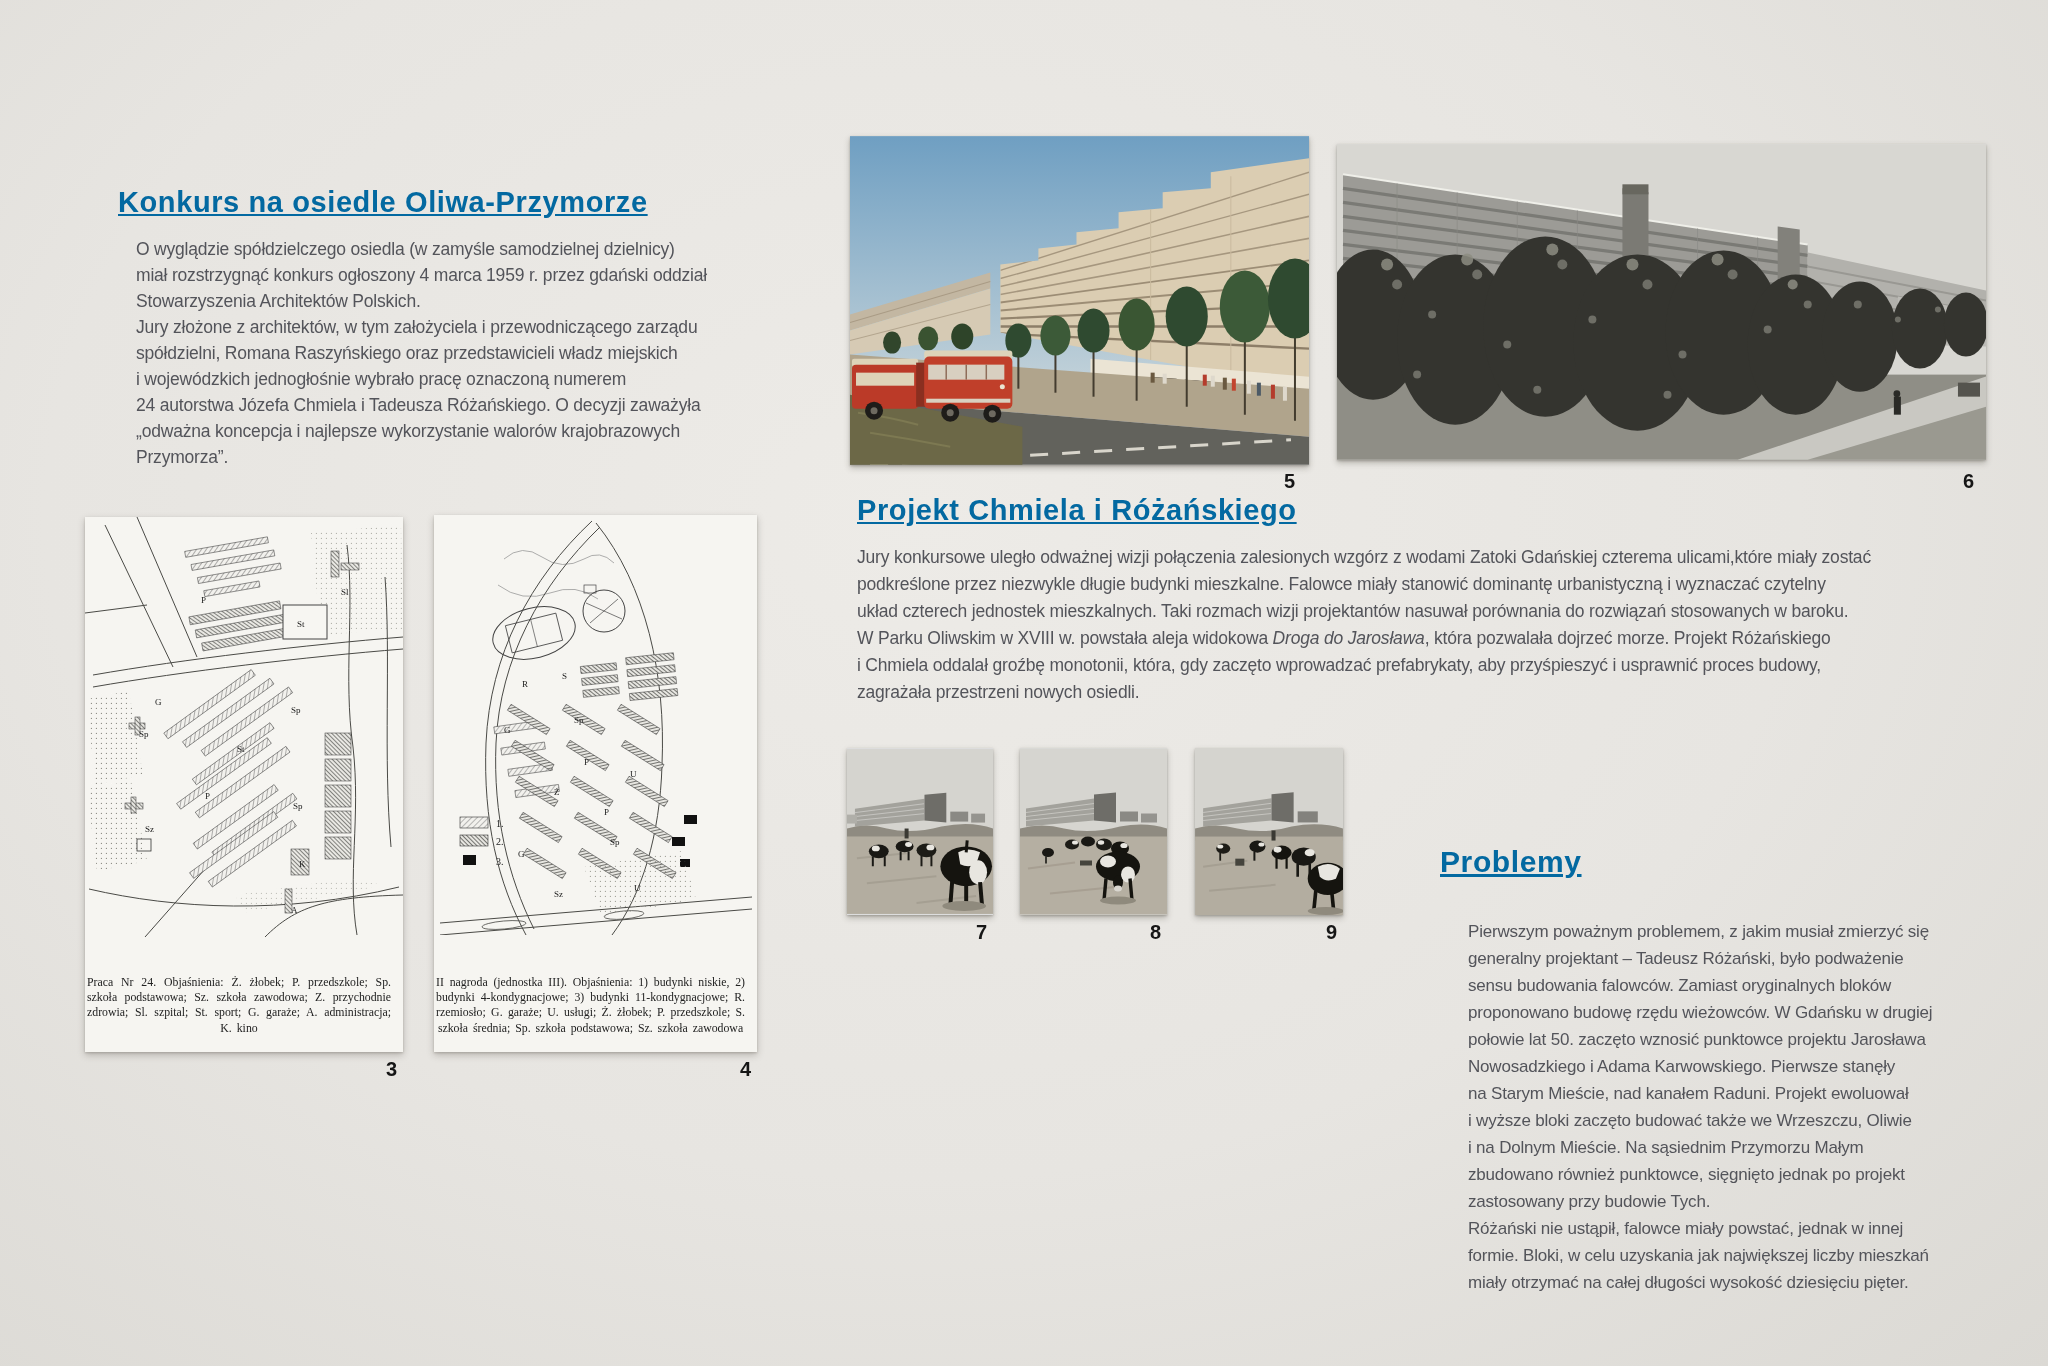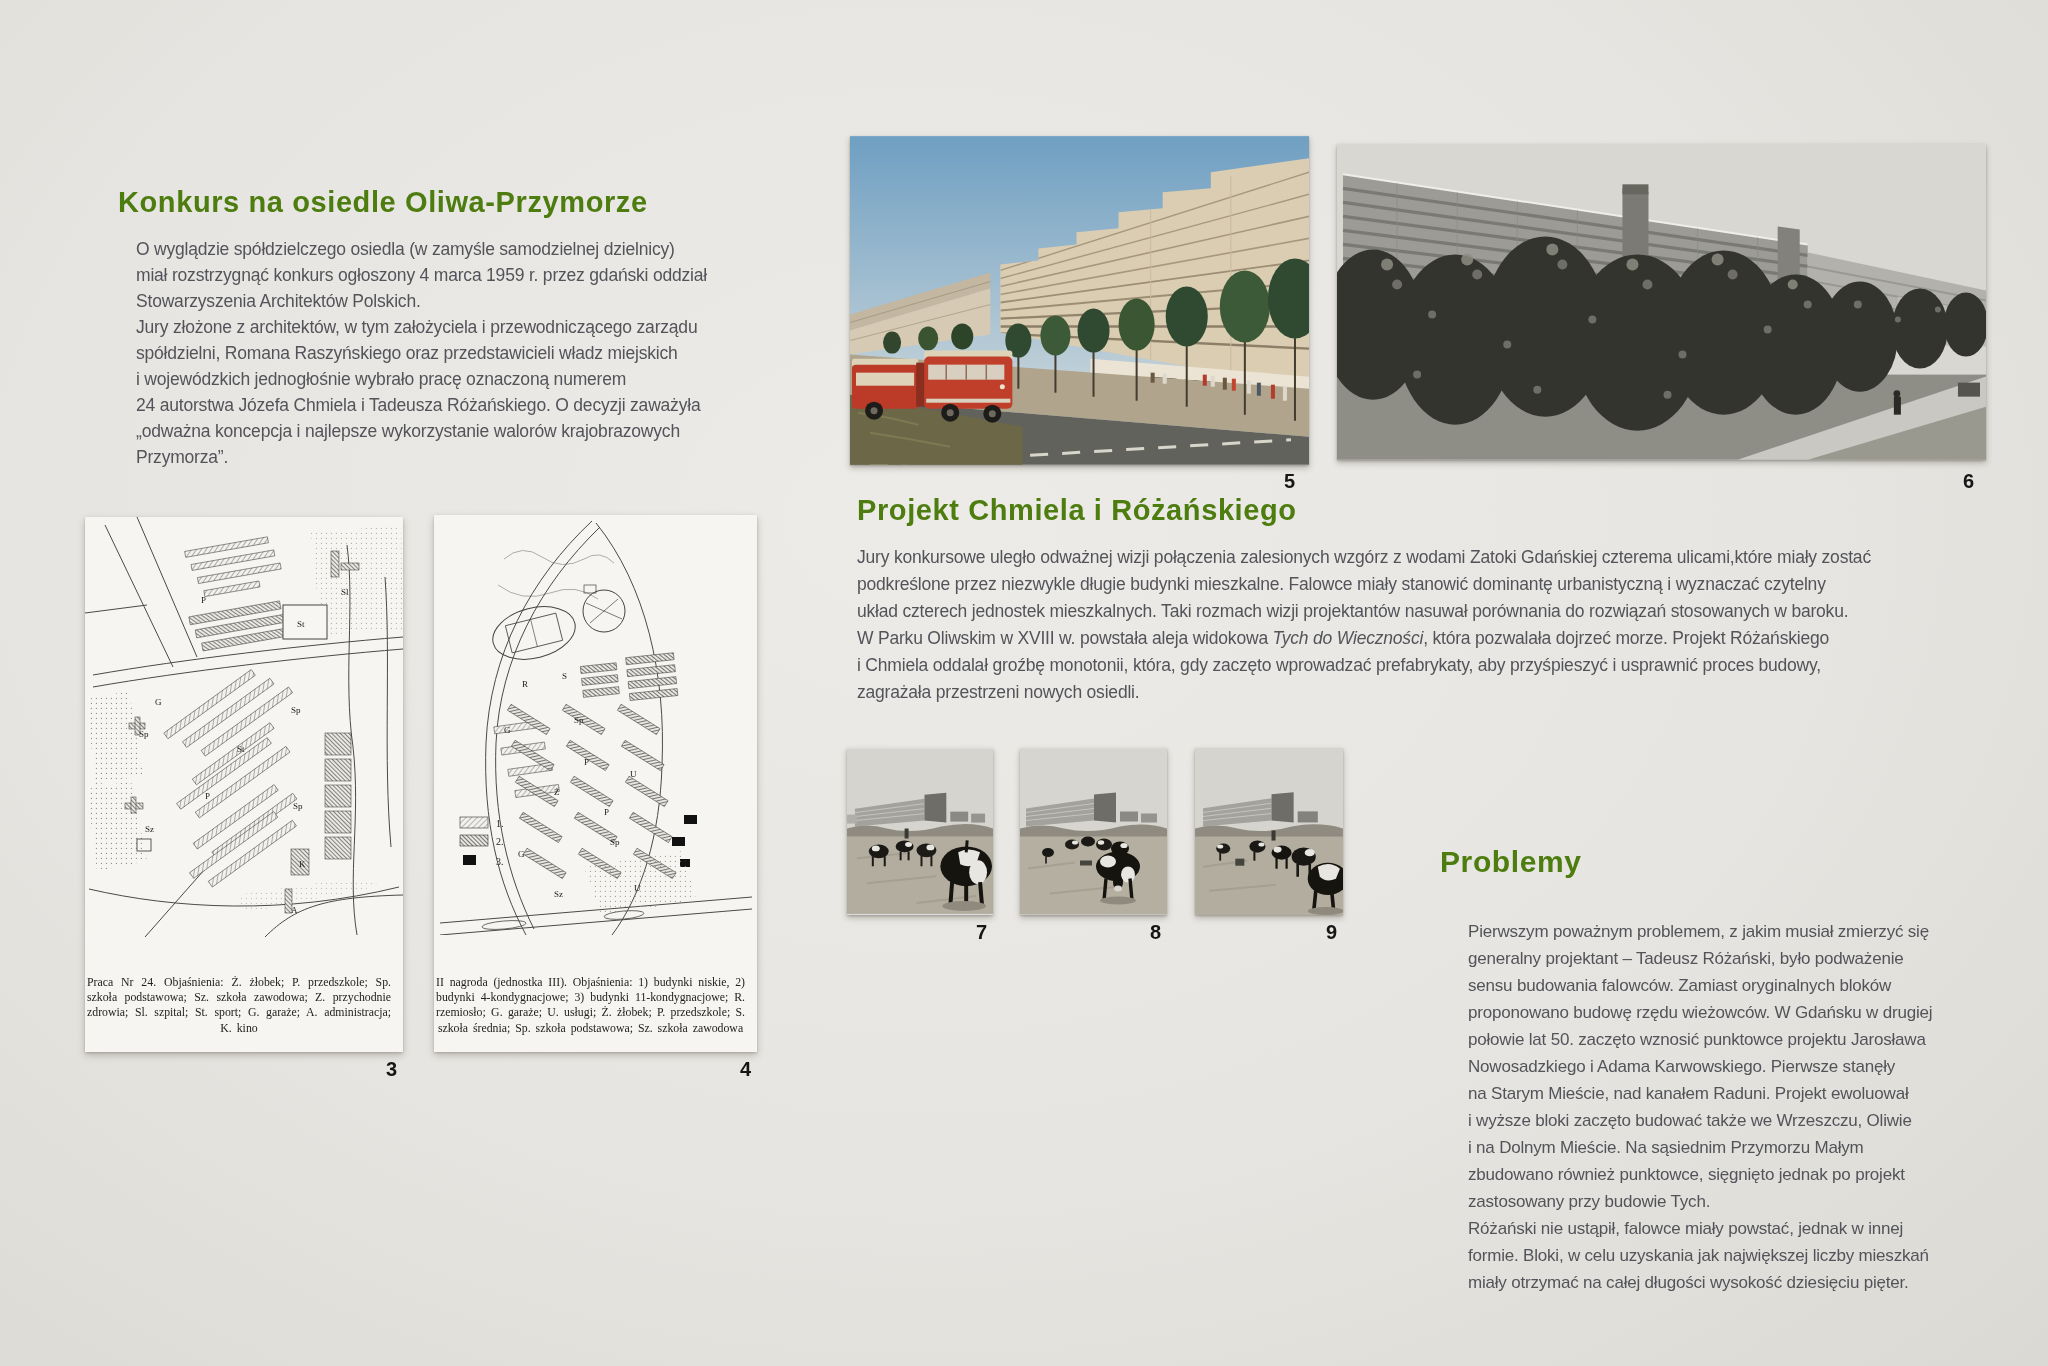--- a/index.html
+++ b/index.html
@@ -3,22 +3,23 @@
 <meta charset="utf-8">
 <style>
   html,body{margin:0;padding:0;}
   body{
     width:2048px;height:1366px;overflow:hidden;position:relative;
     background:radial-gradient(ellipse at 45% 38%, #edebe7 0%, #e7e5e1 55%, #dbd9d4 100%);
     font-family:"Liberation Sans", sans-serif;
   }
   .abs{position:absolute;}
   .heading{
-    font-weight:bold;color:#4d7c0f;font-size:29px;letter-spacing:.6px;
+    font-weight:bold;color:#0369a1;font-size:29px;letter-spacing:.6px;
     white-space:pre;
+    text-decoration:underline;
   }
   .body-text{
     color:#53545a;white-space:pre;letter-spacing:-.2px;
   }
   .konkurs-body{font-size:17.5px;line-height:26px;}
   .projekt-body{font-size:17.5px;line-height:27px;}
   .problemy-body{font-size:17px;line-height:27px;margin-top:20px;}
   .projekt-body em{font-style:italic;}
   .fig-number{
     font-weight:bold;color:#161616;font-size:20px;text-align:right;
@@ -444,21 +445,21 @@
     </g>
   </svg>
 </div>
 <div class="abs fig-number" style="left:1337px;top:470px;width:637px;">6</div>
 
 <div class="abs heading" style="left:857px;top:494px;">Projekt Chmiela i Różańskiego</div>
 
 <div class="abs body-text projekt-body" style="left:857px;top:544px;"><span>Jury konkursowe uległo odważnej wizji połączenia zalesionych wzgórz z wodami Zatoki Gdańskiej czterema ulicami,które miały zostać
 podkreślone przez niezwykle długie budynki mieszkalne. Falowce miały stanowić dominantę urbanistyczną i wyznaczać czytelny
 układ czterech jednostek mieszkalnych. Taki rozmach wizji projektantów nasuwał porównania do rozwiązań stosowanych w baroku.
-W Parku Oliwskim w XVIII w. powstała aleja widokowa </span><em>Tych do Wieczności</em><span>, która pozwalała dojrzeć morze. Projekt Różańskiego
+W Parku Oliwskim w XVIII w. powstała aleja widokowa </span><em>Droga do Jarosława</em><span>, która pozwalała dojrzeć morze. Projekt Różańskiego
 i Chmiela oddalał groźbę monotonii, która, gdy zaczęto wprowadzać prefabrykaty, aby przyśpieszyć i usprawnić proces budowy,
 zagrażała przestrzeni nowych osiedli.</span></div>
 
 <div class="abs photo" style="left:847px;top:748px;width:146px;height:167px;">
   <svg viewBox="0 0 147 166" width="146" height="167">
     <rect width="147" height="166" fill="#d5d4cf"></rect>
     <polygon points="8,60 78,50 78,72 8,78" fill="#a3a29c"></polygon>
     <g stroke="#c5c4bf" stroke-width="1">
         <line x1="8" y1="64" x2="78" y2="55"></line>
         <line x1="8" y1="68" x2="78" y2="60"></line>

